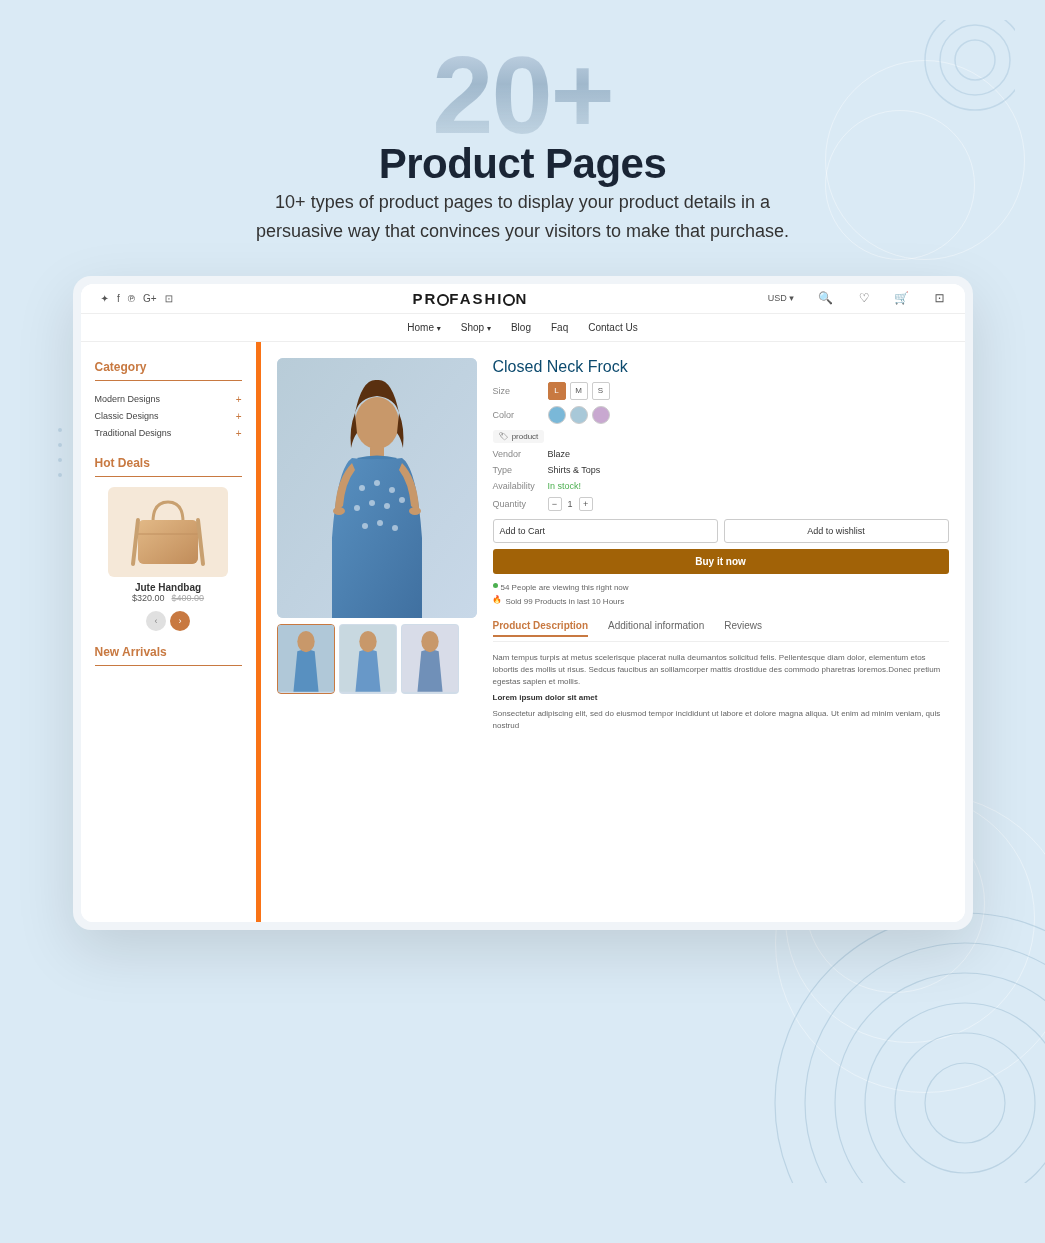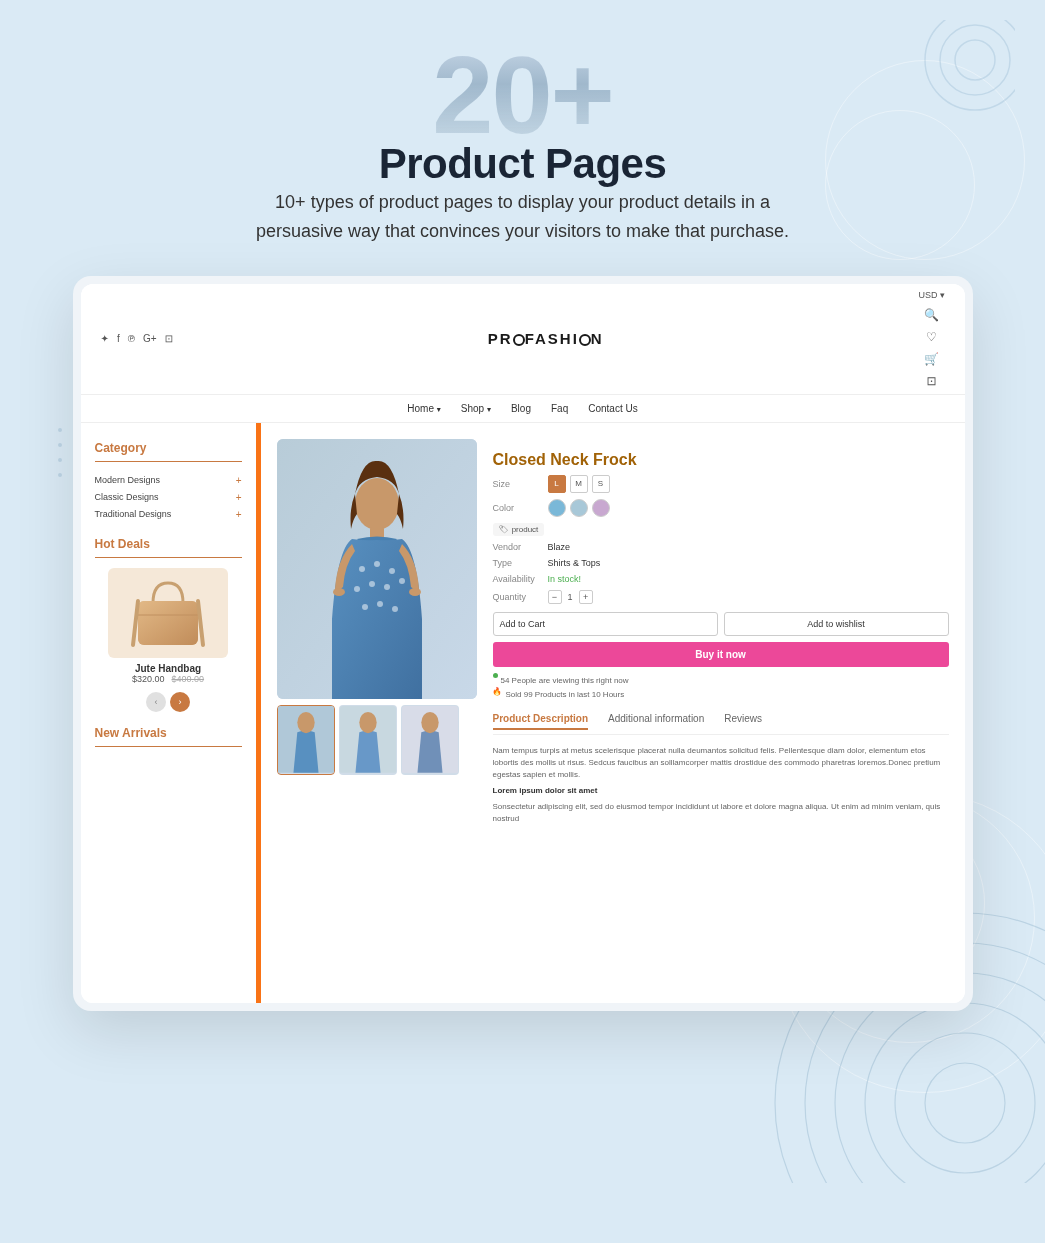--- a/index.html
+++ b/index.html
@@ -109,24 +109,23 @@
       width: 12px;
       height: 12px;
       border: 2px solid #1a1a1a;
       border-radius: 50%;
       vertical-align: middle;
       margin: 0 0px;
     }
     .header-actions {
       display: flex;
       align-items: center;
-      gap: 8px;
+      gap: 25px;
       font-size: 10px;
       color: #555;
-      flex-direction: column;
     }
     .header-action-icon {
       font-size: 12px;
       color: #555;
     }
 
     
     .store-nav {
       background: #fff;
       padding: 8px 20px;
@@ -297,24 +296,23 @@
     .thumbnail.active {
       border-color: #c87941;
     }
 
     
     .product-info {
       flex: 1;
     }
     .product-title-main {
       font-size: 16px;
-      font-weight: 700;
-      color: #a16207;
+      font-weight: 400;
+      color: #0c4a6e;
       margin-bottom: 6px;
-      margin-top: 12px;
     }
     .product-price-main {
       font-size: 13px;
       font-weight: 700;
       color: #c87941;
       margin-bottom: 8px;
     }
     .product-row {
       display: flex;
       align-items: center;
@@ -419,38 +417,38 @@
       border-radius: 3px;
       font-size: 9px;
       text-align: center;
       cursor: pointer;
       color: #333;
       background: #fff;
     }
     .btn-buy-now {
       width: 100%;
       padding: 7px;
-      background: #ec4899;
+      background: #a16207;
       border: none;
       border-radius: 3px;
       font-size: 10px;
       font-weight: 600;
       color: #fff;
       text-align: center;
       cursor: pointer;
       margin-bottom: 6px;
     }
     .social-proof {
       font-size: 8px;
       color: #666;
       margin-top: 3px;
     }
     .social-proof-row {
       display: flex;
-      align-items: flex-start;
+      align-items: center;
       gap: 3px;
       margin-bottom: 2px;
     }
     .social-proof-dot {
       width: 5px;
       height: 5px;
       border-radius: 50%;
       background: #4caf50;
     }
     .social-proof-fire {

